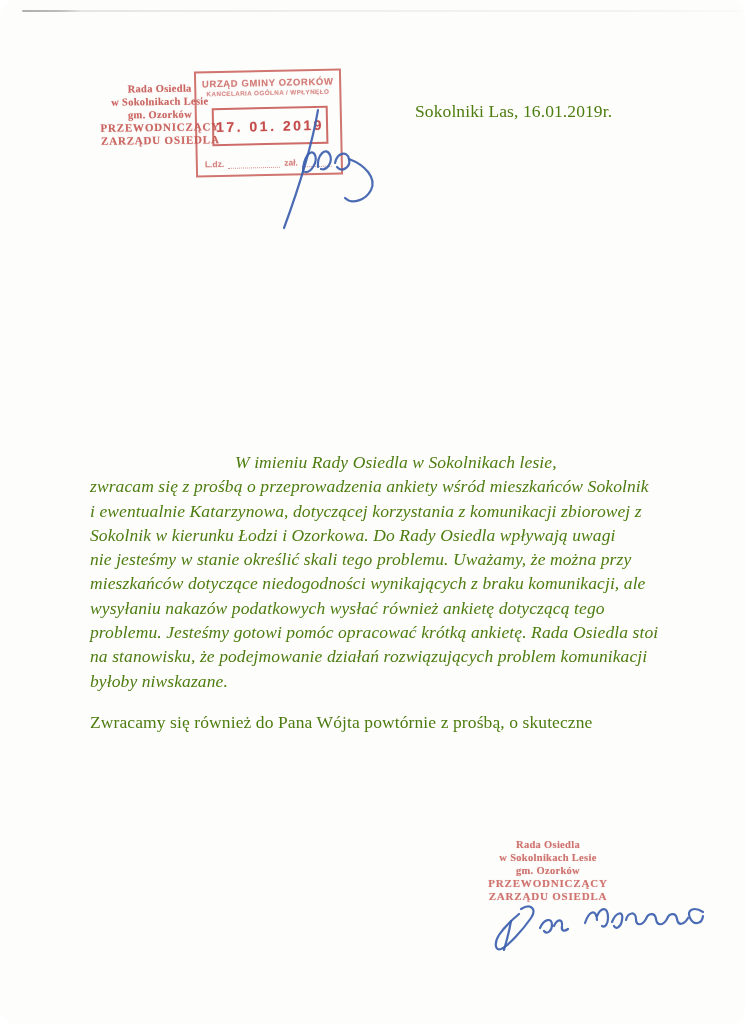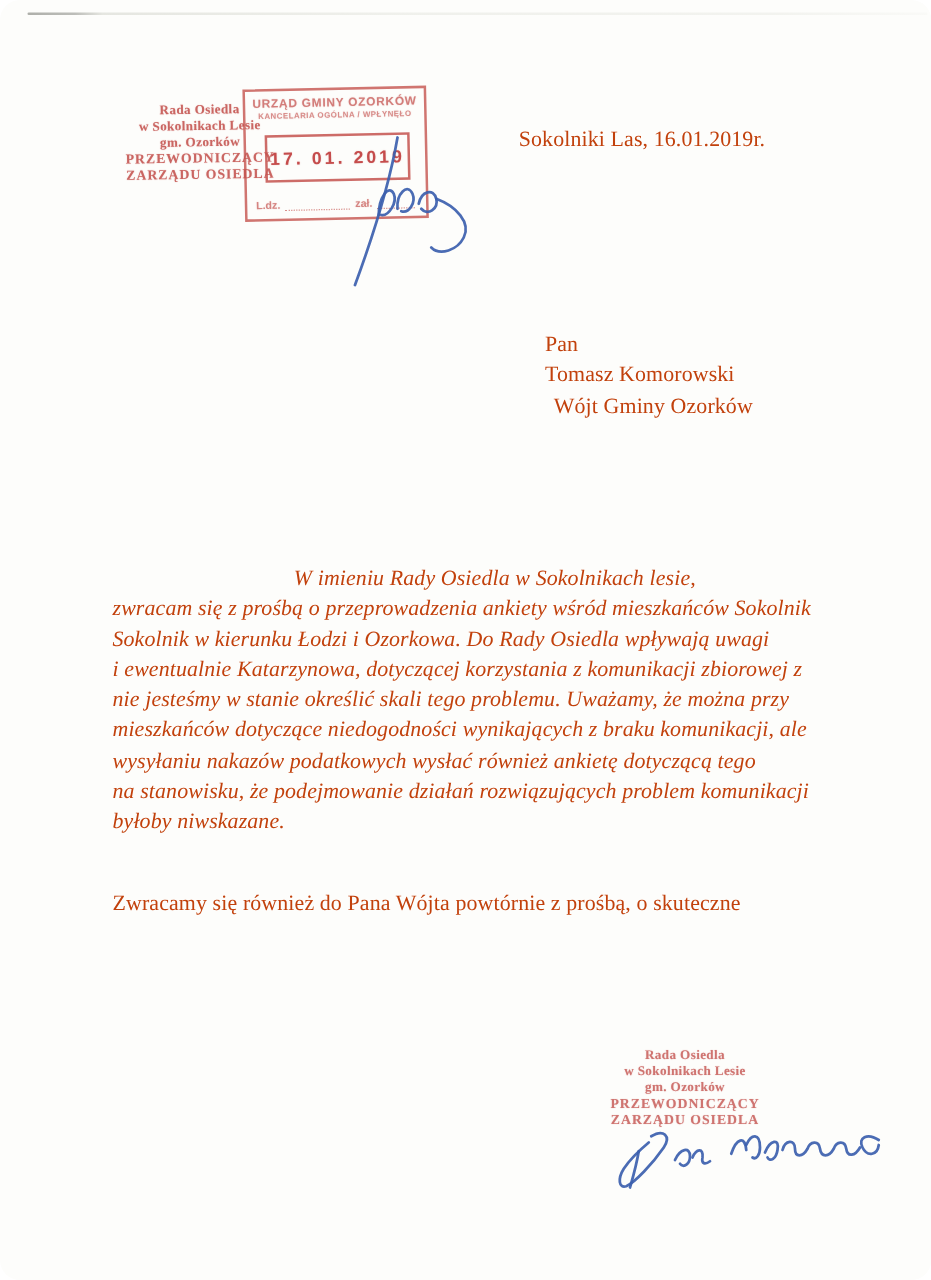--- a/index.html
+++ b/index.html
@@ -63,21 +63,21 @@
   .os-bottom{
     position:absolute;left:7px;bottom:6px;right:8px;
     font-family:"Liberation Sans","DejaVu Sans",sans-serif;
     font-weight:700;font-size:8.5px;opacity:.8;
     display:flex;align-items:flex-end;white-space:nowrap;
   }
   .dots{display:inline-block;border-bottom:1.5px dotted rgba(196,82,78,.8);height:8px;}
   .dots.long{width:52px;margin:0 4px;}
   .dots.short{width:30px;margin-left:4px;}
   
-  .typed{color:#c2410c;font-size:17.5px;letter-spacing:.1px;}
+  .typed{color:#4d7c0f;font-size:17.5px;letter-spacing:.1px;}
   .date-line{position:absolute;left:415px;top:101px;white-space:nowrap;}
   .recipient{position:absolute;left:436px;top:263px;}
   .recipient .r-line{line-height:24.3px;white-space:nowrap;}
   .recipient .r-line.indent{padding-left:7px;}
   .body-block .b-line{line-height:24.3px;white-space:nowrap;}
   .para1{position:absolute;left:90px;top:450px;font-style:italic;}
   .para1 .b-line.first{padding-left:145px;}
   .para2{position:absolute;left:90px;top:710px;}
   
   .ink{position:absolute;}
@@ -115,34 +115,30 @@
   <svg class="ink" style="left:260px;top:85px;" width="130" height="160" viewBox="0 0 130 160">
     <path d="M58,25 C52,60 38,105 24,143"></path>
     <path d="M43,87 C43,73 51,62 55,70 C58,77 51,88 45,87"></path>
     <path d="M58,82 C57,70 66,61 70,70 C73,77 67,86 61,84"></path>
     <path d="M75,78 C77,68 87,65 89,74 C91,82 82,88 77,82"></path>
     <path d="M89,74 C105,80 117,93 111,105 C106,115 92,120 85,113"></path>
   </svg>
 
   <div class="typed date-line">Sokolniki Las, 16.01.2019r.</div>
 
-  <div class="recipient typed">
-    <div class="r-line">Pan</div>
-    <div class="r-line">Tomasz Komorowski</div>
-    <div class="r-line indent">Wójt Gminy Ozorków</div>
-  </div>
 
   <div class="body-block para1 typed">
     <div class="b-line first">W imieniu Rady Osiedla w Sokolnikach lesie,</div>
     <div class="b-line">zwracam się z prośbą o przeprowadzenia ankiety wśród mieszkańców Sokolnik</div>
+    <div class="b-line">i ewentualnie Katarzynowa, dotyczącej korzystania z komunikacji zbiorowej z</div>
     <div class="b-line">Sokolnik w kierunku Łodzi i Ozorkowa. Do Rady Osiedla wpływają uwagi</div>
-    <div class="b-line">i ewentualnie Katarzynowa, dotyczącej korzystania z komunikacji zbiorowej z</div>
     <div class="b-line">nie jesteśmy w stanie określić skali tego problemu. Uważamy, że można przy</div>
     <div class="b-line">mieszkańców dotyczące niedogodności wynikających z braku komunikacji, ale</div>
     <div class="b-line">wysyłaniu nakazów podatkowych wysłać również ankietę dotyczącą tego</div>
+    <div class="b-line">problemu. Jesteśmy gotowi pomóc opracować krótką ankietę. Rada Osiedla stoi</div>
     <div class="b-line">na stanowisku, że podejmowanie działań rozwiązujących problem komunikacji</div>
     <div class="b-line">byłoby niwskazane.</div>
   </div>
 
   <div class="body-block para2 typed">
     <div class="b-line">Zwracamy się również do Pana Wójta powtórnie z prośbą, o skuteczne</div>
   </div>
 
   <div class="council-stamp bottom">
     <div class="cs-line">Rada Osiedla</div>

